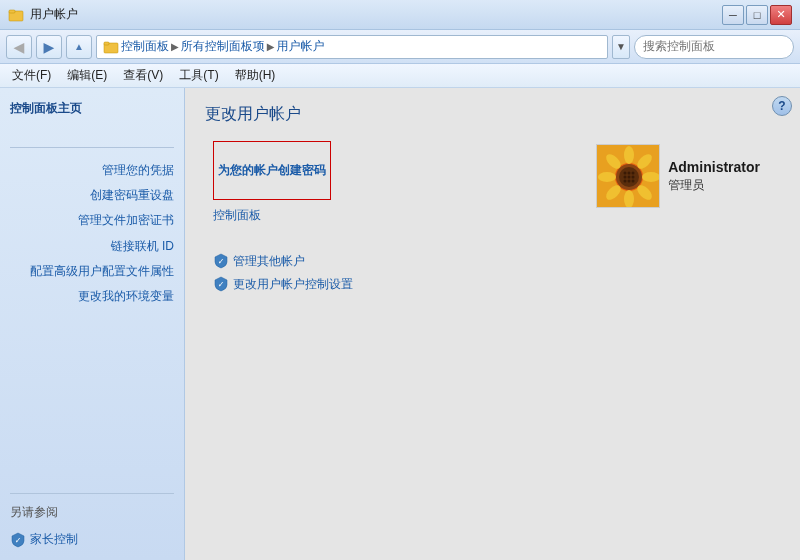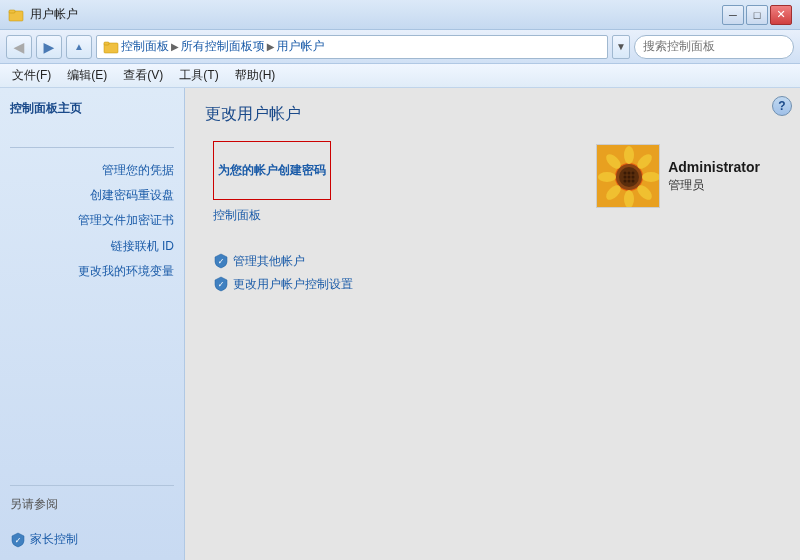--- a/index.html
+++ b/index.html
@@ -189,21 +189,21 @@
       height: 1px;
       background: #b0c4dc;
       margin: 10px 0;
     }
     .sidebar-bottom {
       margin-top: auto;
     }
     .sidebar-see-also {
       font-size: 12px;
       color: #555;
-      margin-bottom: 18px;
+      margin-bottom: 10px;
     }
     .sidebar-link-with-icon {
       display: flex;
       align-items: center;
       gap: 4px;
       font-size: 12px;
       color: #1a5ba8;
       cursor: pointer;
     }
 
@@ -363,20 +363,21 @@
 
 <div class="main-layout">
 
   <div class="sidebar">
     <div class="sidebar-title">控制面板主页</div>
     <div class="sidebar-divider"></div>
     <div class="sidebar-link">管理您的凭据</div>
     <div class="sidebar-link">创建密码重设盘</div>
     <div class="sidebar-link">管理文件加密证书</div>
     <div class="sidebar-link">链接联机 ID</div>
+    <div class="sidebar-link">配置高级用户配置文件属性</div>
     <div class="sidebar-link">更改我的环境变量</div>
 
     <div class="sidebar-bottom">
       <div class="sidebar-divider"></div>
       <div class="sidebar-see-also">另请参阅</div>
       <div class="sidebar-link-with-icon">
         <svg width="16" height="16" viewBox="0 0 16 16">
           <path d="M8 1 L14 4 L14 9 Q14 13 8 15 Q2 13 2 9 L2 4 Z" fill="#4080c0" stroke="#2060a0" stroke-width="0.5"></path>
           <text x="8" y="11" text-anchor="middle" font-size="8" fill="white">✓</text>
         </svg>

